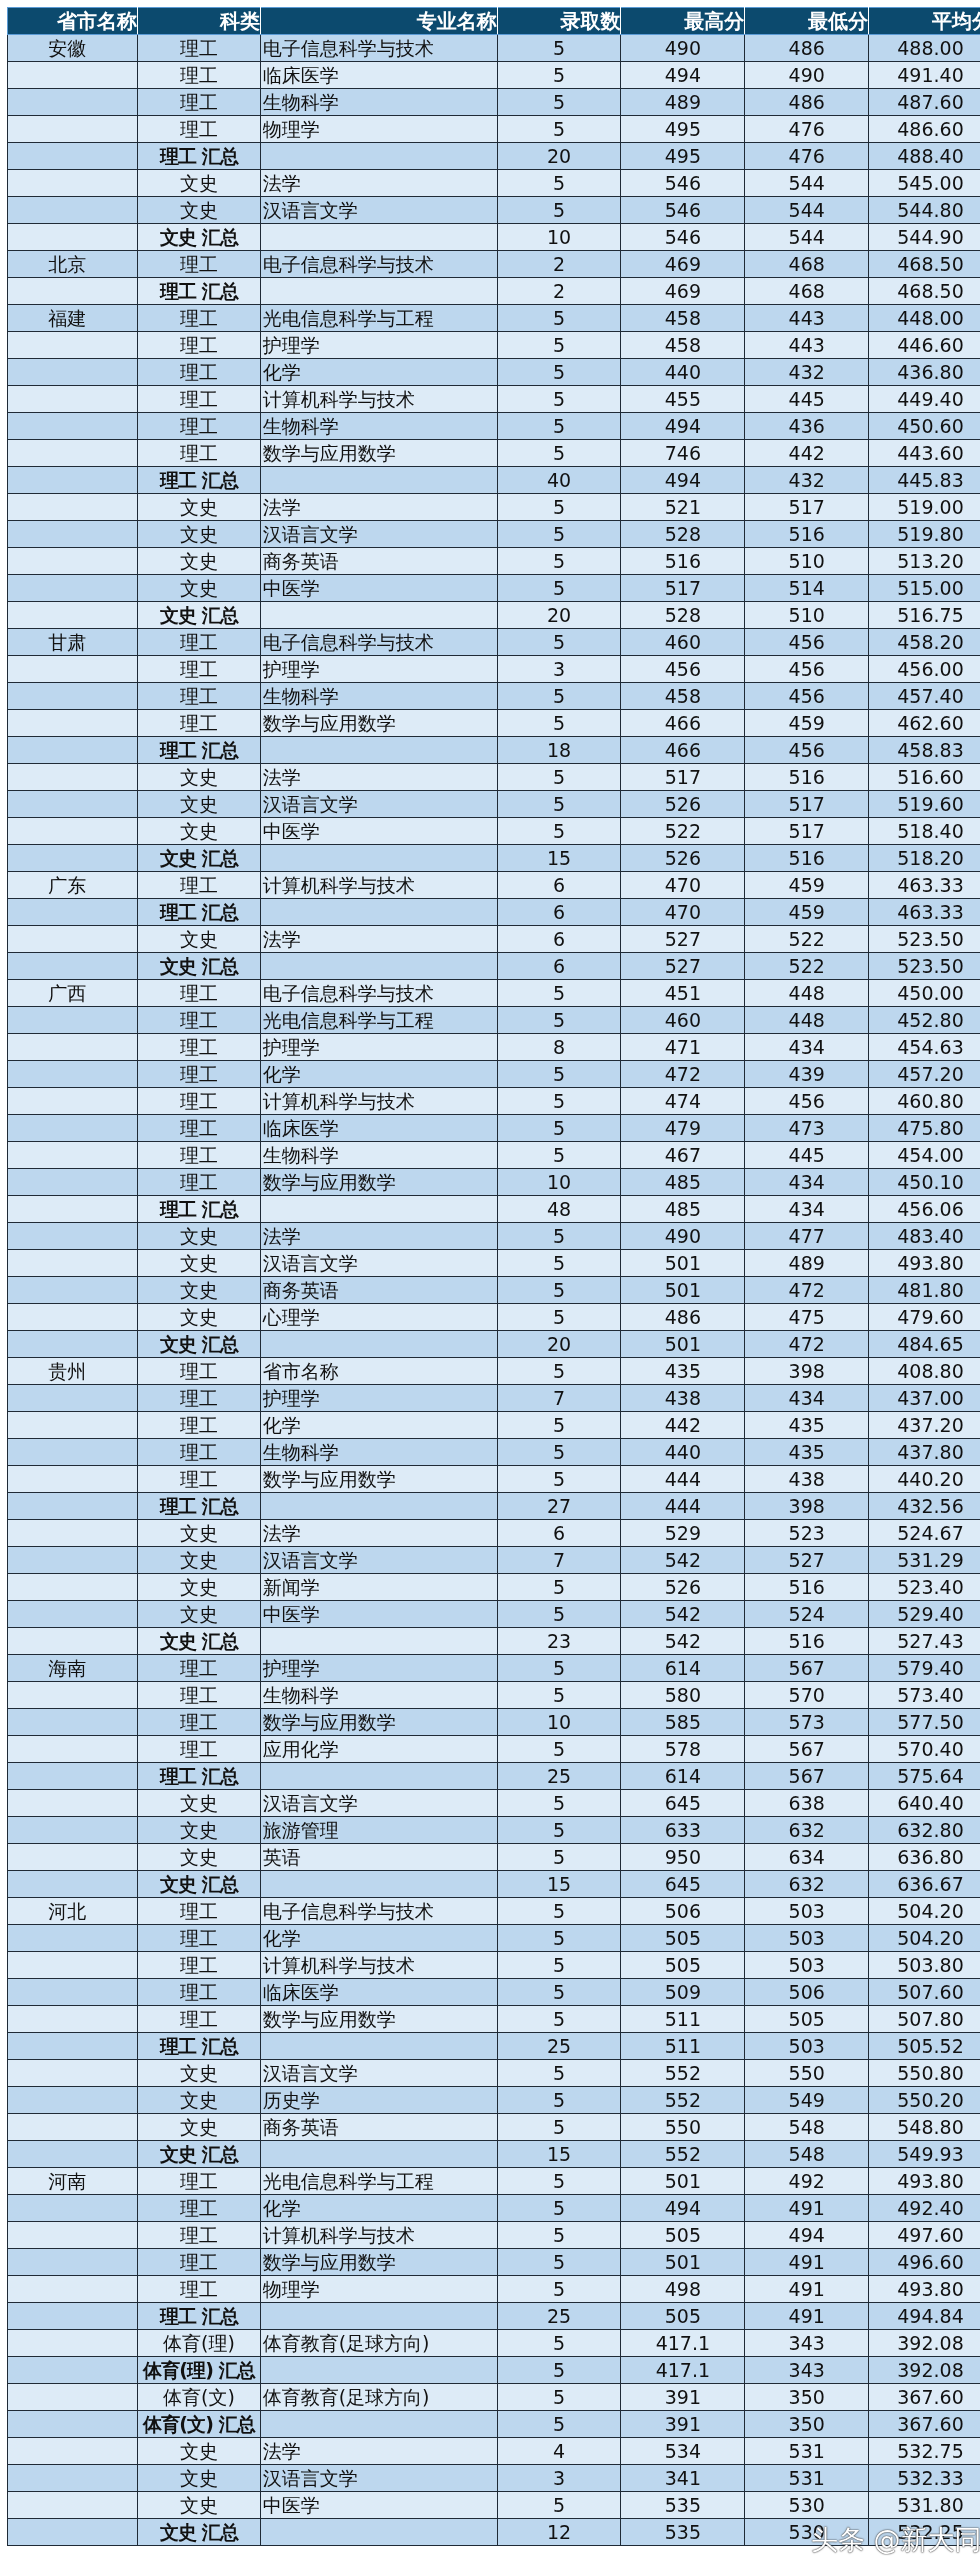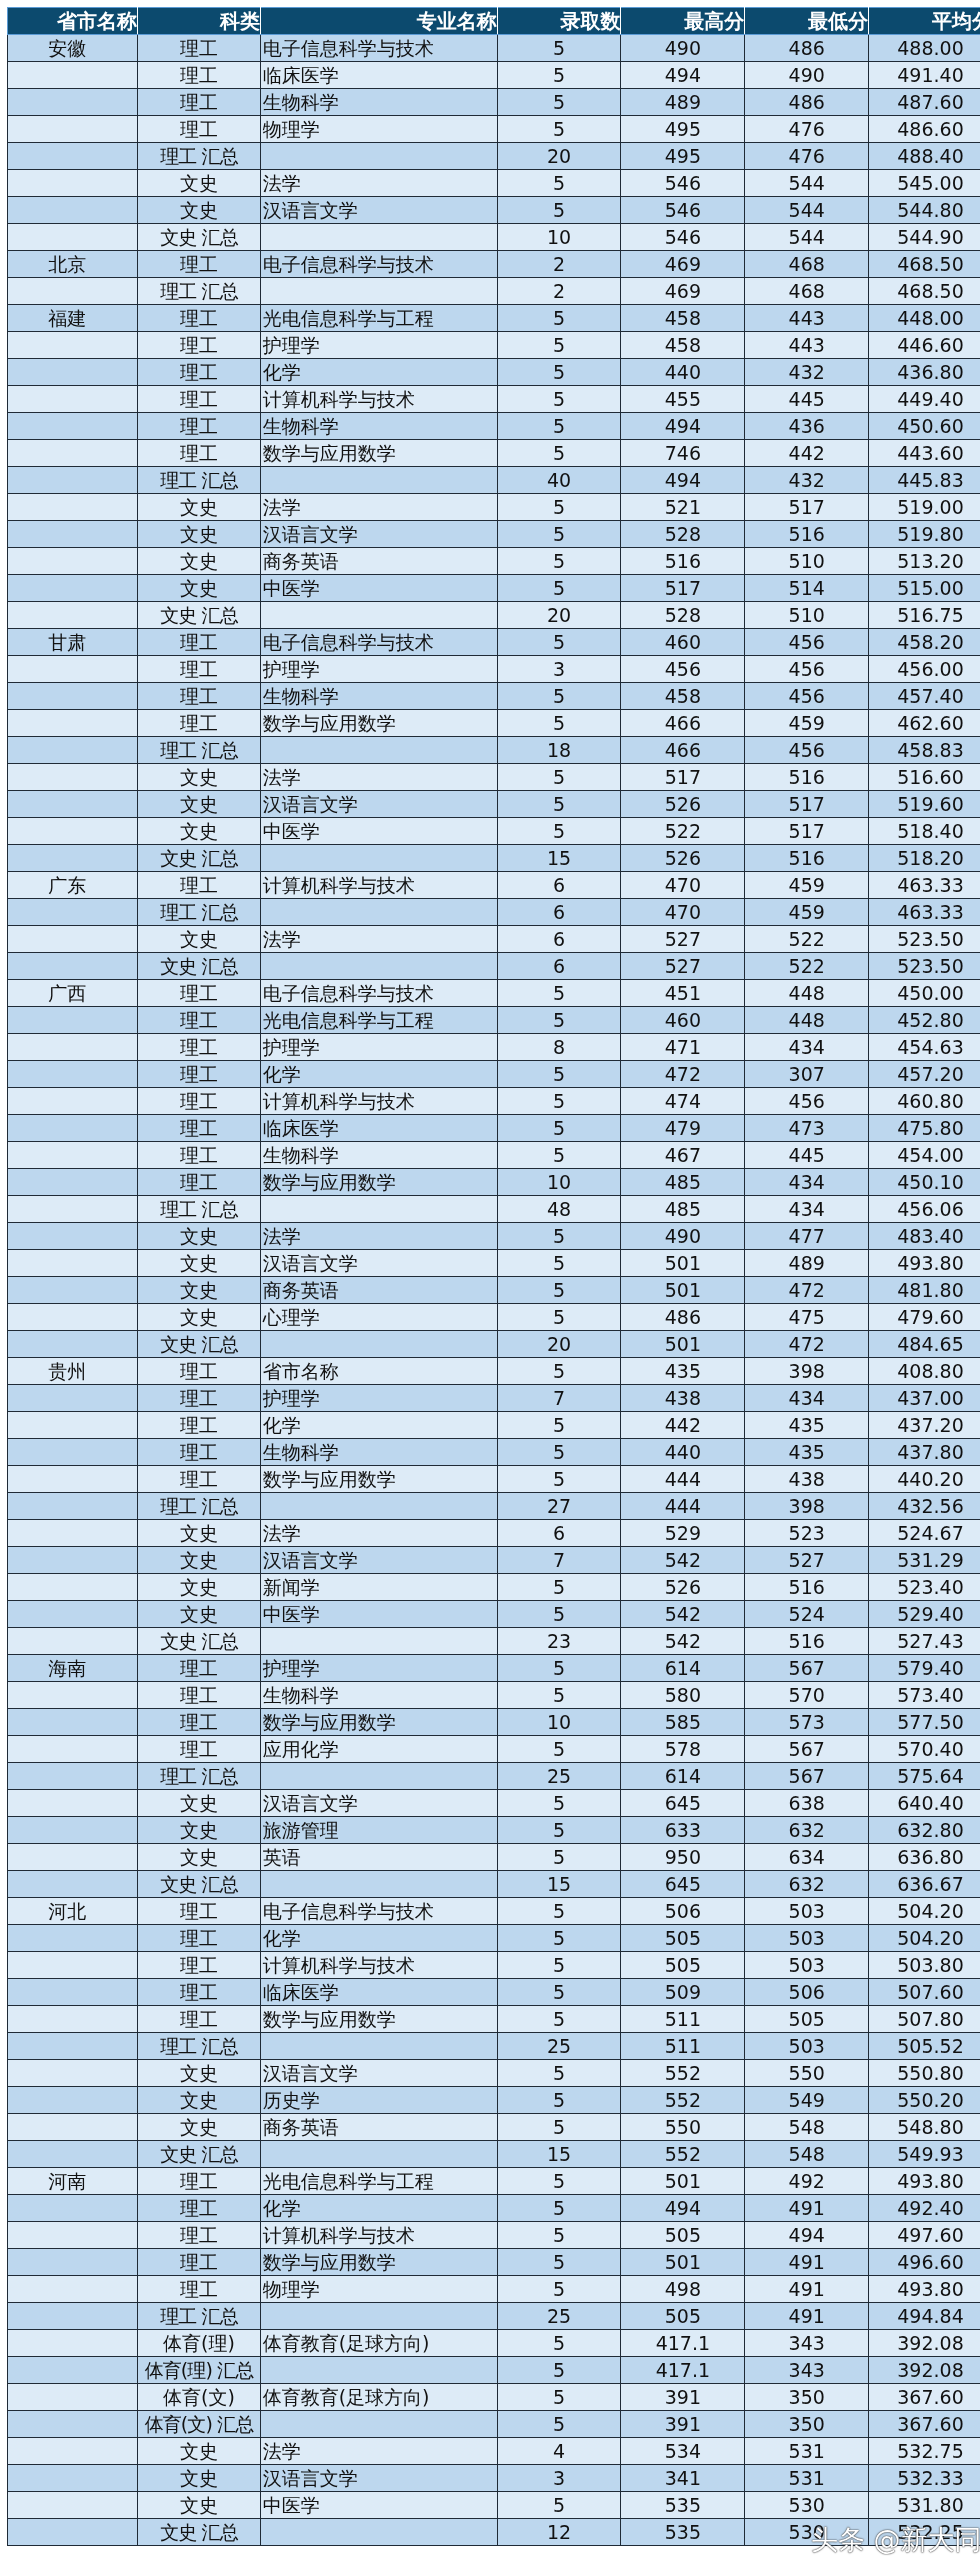--- a/index.html
+++ b/index.html
@@ -13,21 +13,21 @@
     .tbl thead th { background: #0c4a6e; color: #ffffff; font-weight: bold;
            text-align: right; padding-left: 1.8px; border-color: #5b9bd5;
            border-right: 1.4px solid #ffffff; font-size: 20px; }
     .tbl tbody tr:nth-child(odd) td { background: #bdd7ee; }
     .tbl tbody tr:nth-child(even) td { background: #ddebf7; }
     .c-prov { width: 127px; text-align: center; }
     .c-cat { width: 120px; text-align: center; }
     .c-major { width: 234px; text-align: left; padding-left: 1.8px !important; }
     .c-num { width: 121px; text-align: center; }
     .c-avg { width: 121px; text-align: center; }
-    .tbl td.c-cat.bold { font-weight: normal; letter-spacing: -0.9px; }
+    .tbl td.c-cat.bold { font-weight: bold; letter-spacing: -0.9px; }
     .c-prov, .c-cat, .c-num, .c-avg { padding-left: 0; }
     .tbl tbody td.c-prov { text-align: left; padding-left: 40px; }
     .watermark { position: absolute; left: 811px; top: 2522px; font-size: 27px;
            color: #ffffff; text-shadow: 0 0 1.8px #333, 0 0 0.9px #333; white-space: nowrap; }
   </style>
 </head>
 <body>
 
 <table class="tbl">
   <thead>
@@ -383,21 +383,21 @@
         <td class="c-num">471</td>
         <td class="c-num">434</td>
         <td class="c-avg">454.63</td>
       </tr>
       <tr>
         <td class="c-prov"></td>
         <td class="c-cat">理工</td>
         <td class="c-major">化学</td>
         <td class="c-num">5</td>
         <td class="c-num">472</td>
-        <td class="c-num">307</td>
+        <td class="c-num">439</td>
         <td class="c-avg">457.20</td>
       </tr>
       <tr>
         <td class="c-prov"></td>
         <td class="c-cat">理工</td>
         <td class="c-major">计算机科学与技术</td>
         <td class="c-num">5</td>
         <td class="c-num">474</td>
         <td class="c-num">456</td>
         <td class="c-avg">460.80</td>

